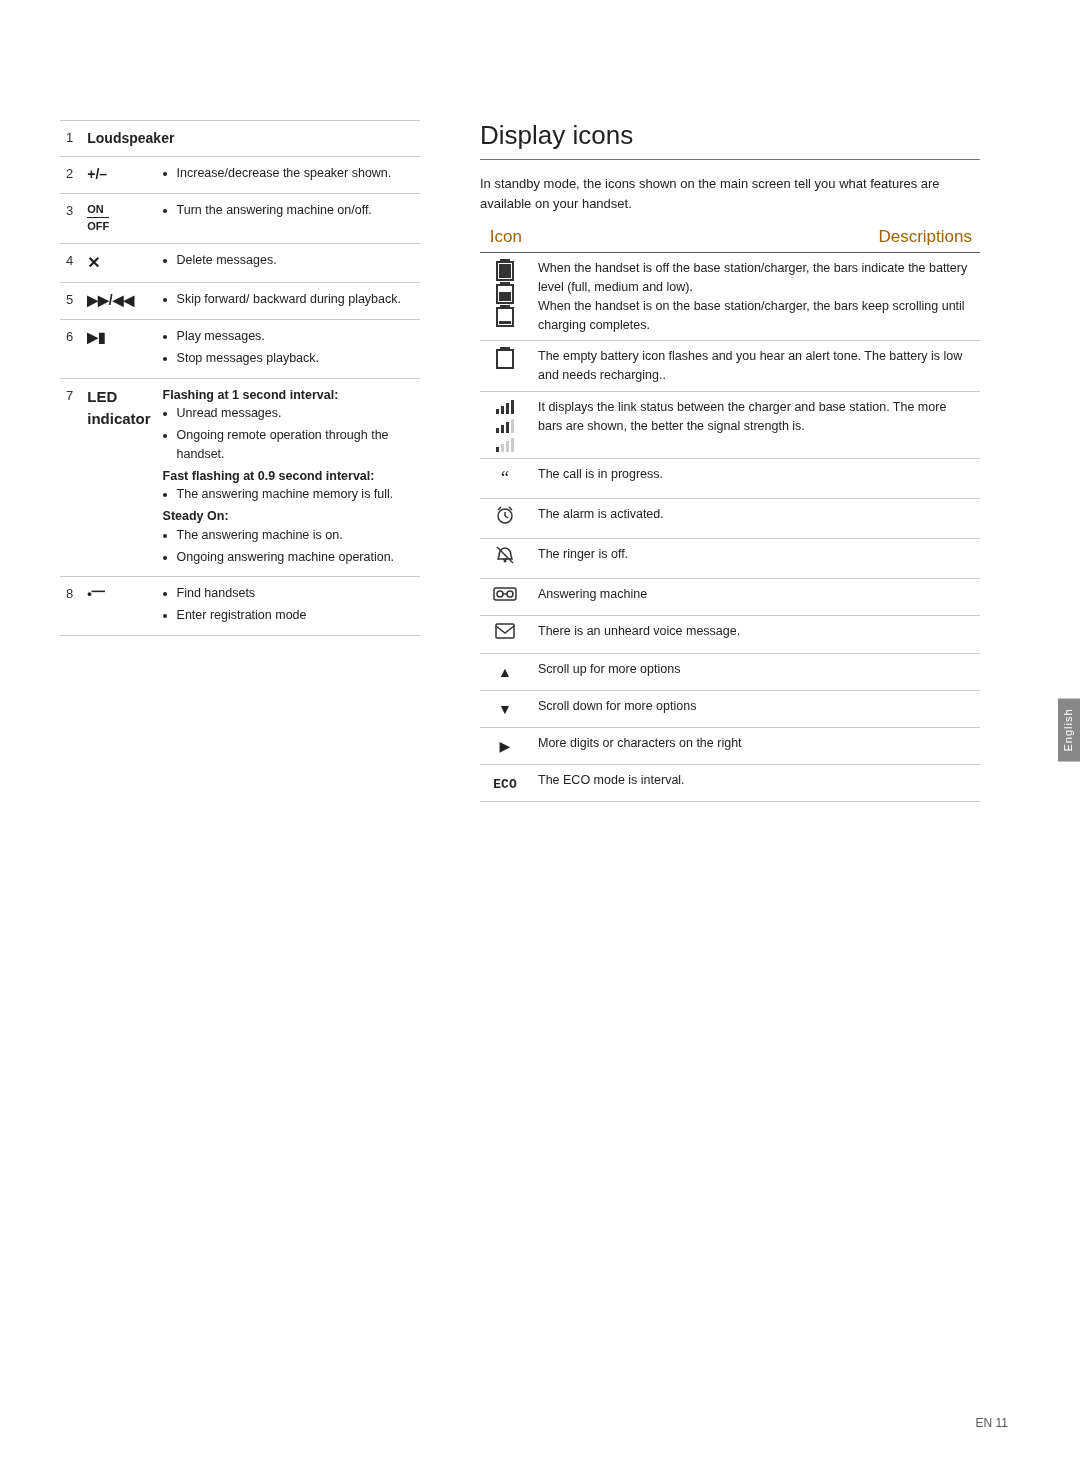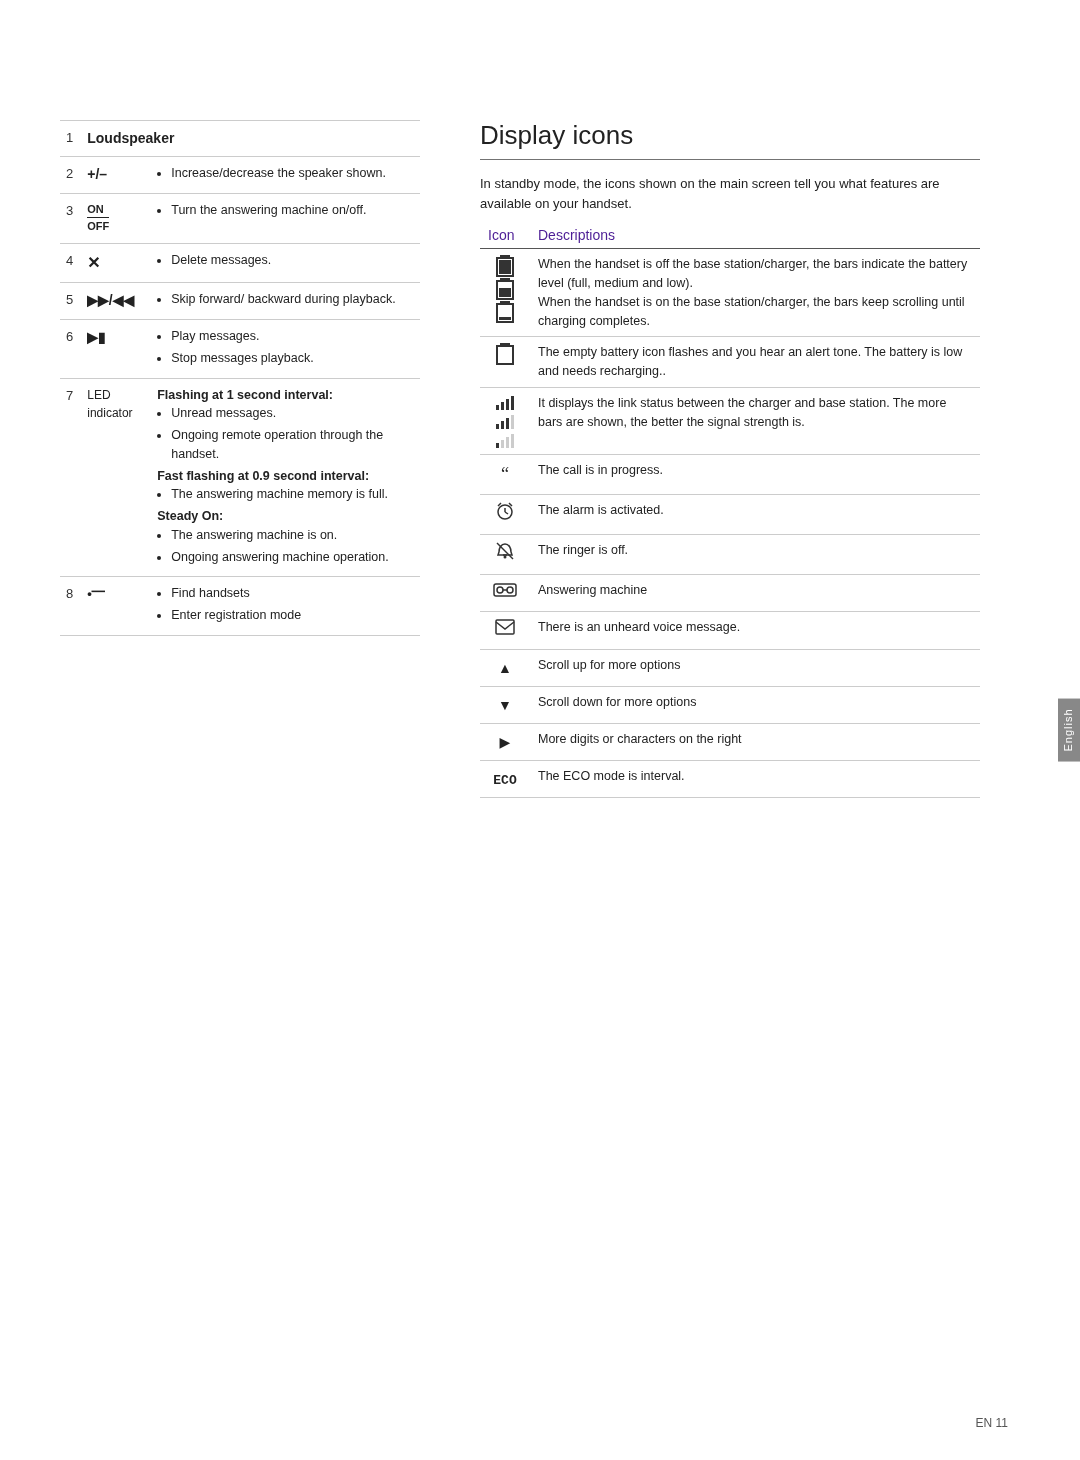--- a/index.html
+++ b/index.html
@@ -129,25 +129,25 @@
 
     .icons-table tr {
       border-bottom: 1px solid #ccc;
     }
 
     .icons-table thead tr {
       border-bottom: 1.5px solid #555;
     }
 
     .icons-table th {
-      text-align: left;
+      text-align: right;
       padding: 5px 8px;
       font-weight: normal;
-      font-size: 14px;
-      color: #4c1d95;
+      font-size: 17px;
+      color: #a16207;
     }
 
     .icons-table td {
       padding: 6px 8px;
       vertical-align: top;
       font-size: 12.5px;
       line-height: 1.5;
     }
 
     .icons-table td:first-child {
@@ -262,21 +262,21 @@
           <td>
             <ul class="bullet-list">
               <li>Play messages.</li>
               <li>Stop messages playback.</li>
             </ul>
           </td>
         </tr>
 
         <tr>
           <td>7</td>
-          <td style="font-weight:normal; font-size:12px;">LED<br>indicator</td>
+          <td style="font-weight:bold; font-size:15px;">LED<br>indicator</td>
           <td>
             <span class="bold">Flashing at 1 second interval:</span>
             <ul class="bullet-list">
               <li>Unread messages.</li>
               <li>Ongoing remote operation through the handset.</li>
             </ul>
             <span class="bold">Fast flashing at 0.9 second interval:</span>
             <ul class="bullet-list">
               <li>The answering machine memory is full.</li>
             </ul>

